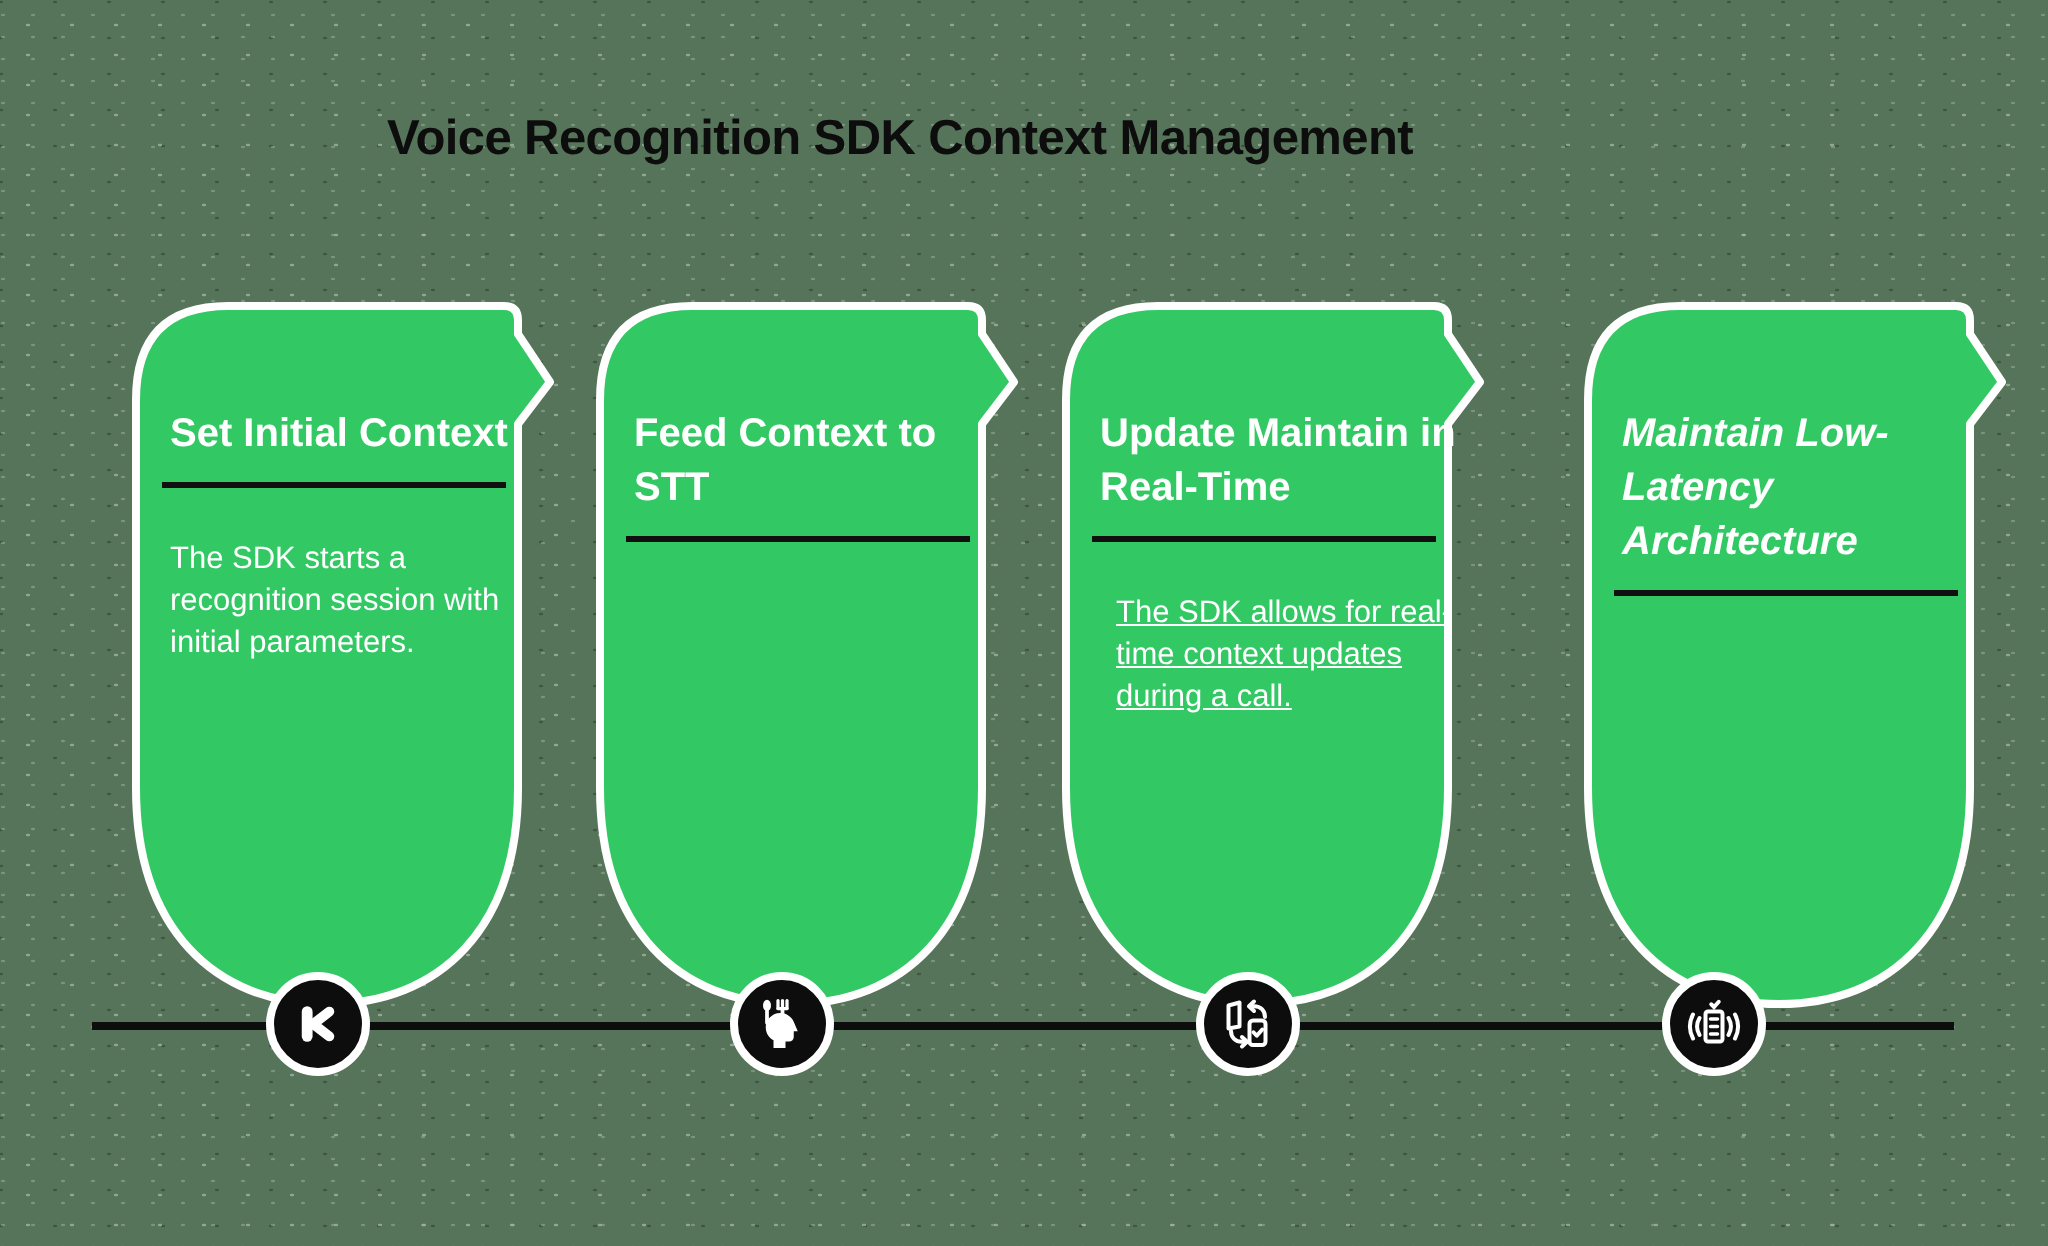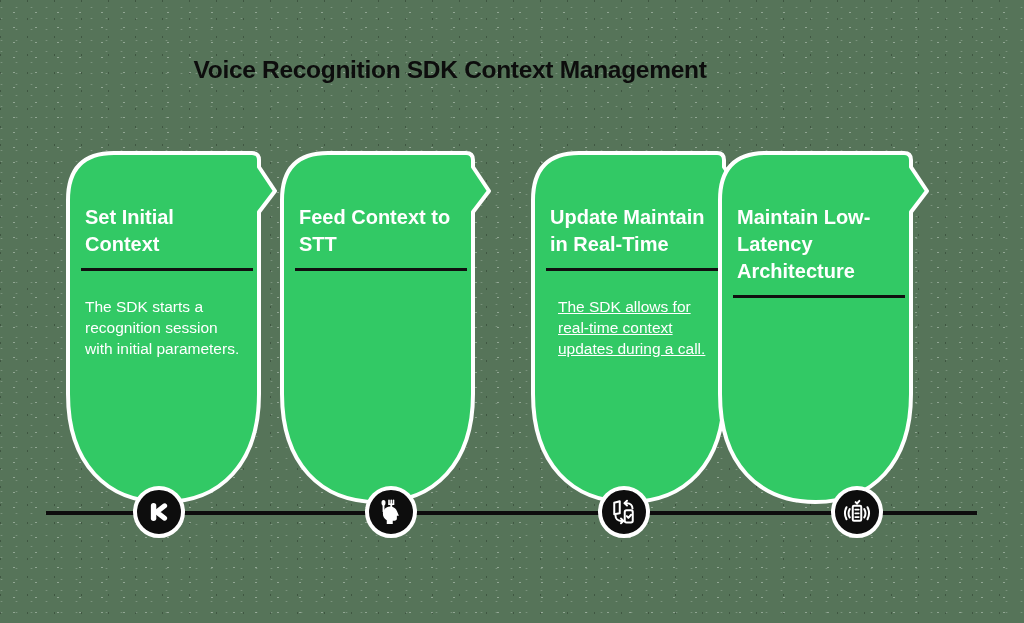--- a/index.html
+++ b/index.html
@@ -19,26 +19,26 @@
     opacity:.5;
   }
   .page-title{
     position:absolute;top:57px;left:0;width:900px;z-index:2;
     text-align:center;margin:0;
     font-size:24.5px;line-height:26px;font-weight:bold;
     letter-spacing:-.3px;color:#0d0d0d;
   }
   .card{position:absolute;top:151px;width:218px;height:356px;z-index:2;}
   .card-1{left:66px;}
-  .card-2{left:280px;}
+  .card-2{left:298px;}
   .card-3{left:531px;}
-  .card-4{left:718px;}
+  .card-4{left:792px;font-style:italic;}
   .card svg.bubble{position:absolute;left:0;top:0;overflow:visible;}
   .card .content{
-    position:absolute;left:4px;top:4px;width:187px;box-sizing:border-box;
+    position:absolute;left:4px;top:4px;width:210px;box-sizing:border-box;
     padding:49px 12px 0 15px;color:#ffffff;
   }
   .step-title{
     margin:0;font-size:20px;line-height:27px;font-weight:bold;color:#ffffff;
   }
   .divider{height:3px;width:172px;margin:10px 0 0 -4px;background:#101010;}
   .step-desc{margin:25px 0 0 0;font-size:15.5px;line-height:21px;color:#ffffff;}
   .indent-8{padding-left:8px;text-decoration:underline;}
   .indent-12{padding-left:12px;}
   .timeline{

